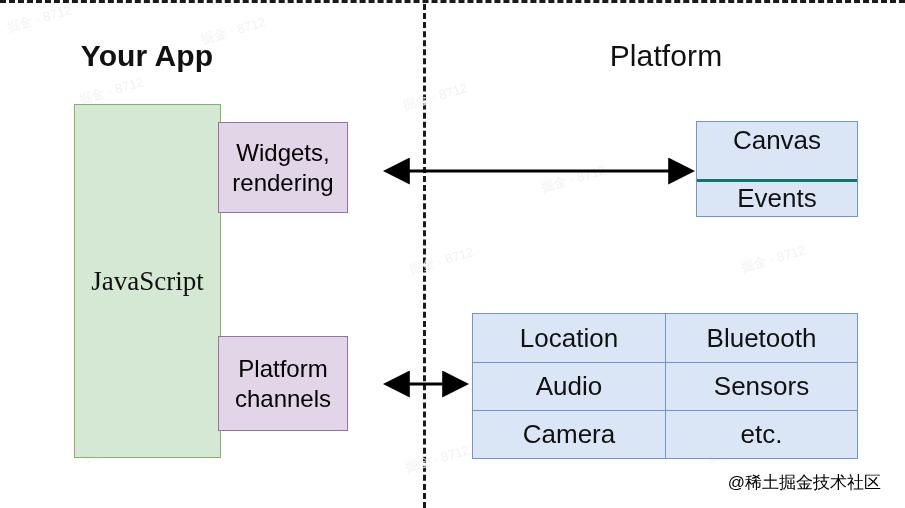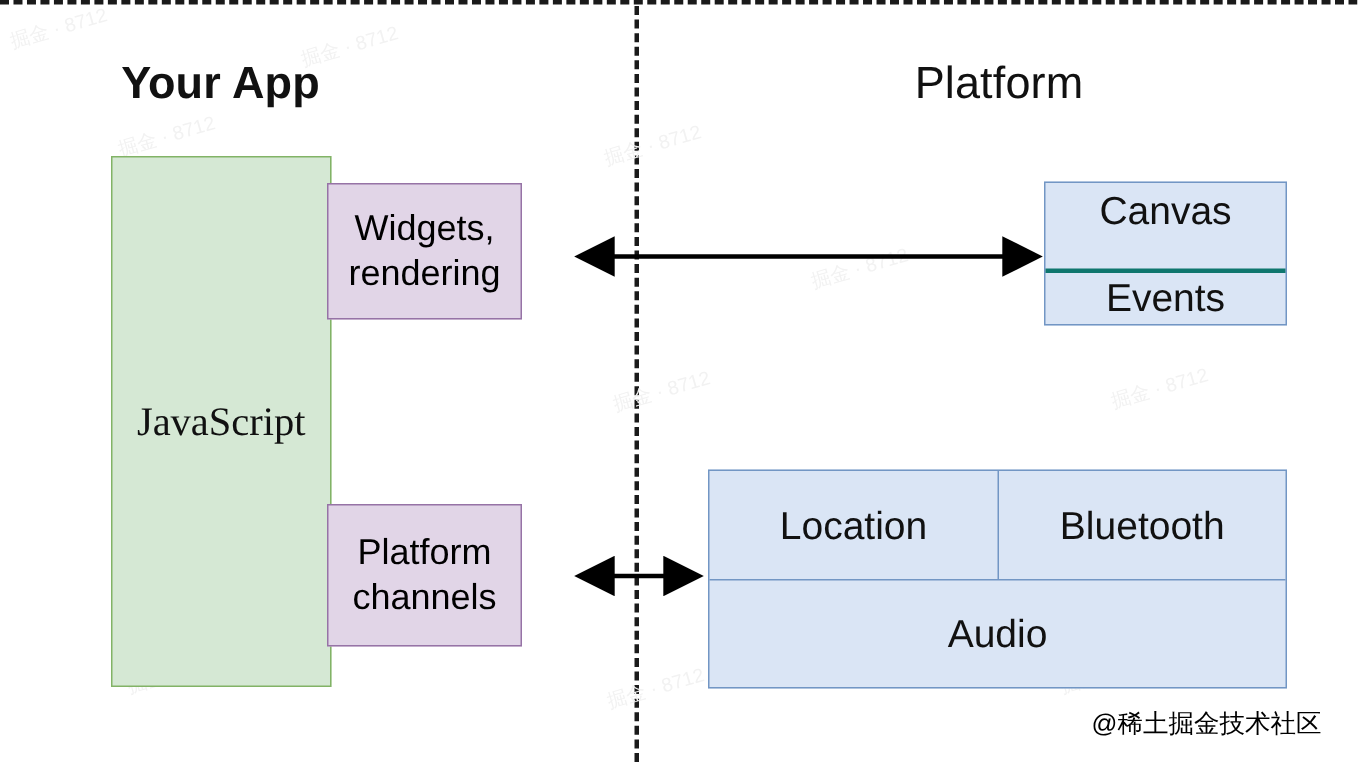--- a/index.html
+++ b/index.html
@@ -204,20 +204,25 @@
     <div class="cell">Events</div>
   </div>
 
   <div class="services-table">
     <div class="services-row">
       <div class="services-cell">Location</div>
       <div class="services-cell">Bluetooth</div>
     </div>
     <div class="services-row">
       <div class="services-cell">Audio</div>
+      <div class="services-cell">Sensors</div>
+    </div>
+    <div class="services-row">
+      <div class="services-cell">Camera</div>
+      <div class="services-cell">etc.</div>
     </div>
   </div>
 
   <svg class="arrow-svg" id="arrow-top" viewBox="0 0 322 30">
     <defs>
       <marker id="head-r" markerWidth="9" markerHeight="9" refX="7.6" refY="4.5" orient="auto">
         <path d="M0,0 L9,4.5 L0,9 z" fill="#000000"></path>
       </marker>
       <marker id="head-l" markerWidth="9" markerHeight="9" refX="1.4" refY="4.5" orient="auto">
         <path d="M9,0 L0,4.5 L9,9 z" fill="#000000"></path>

